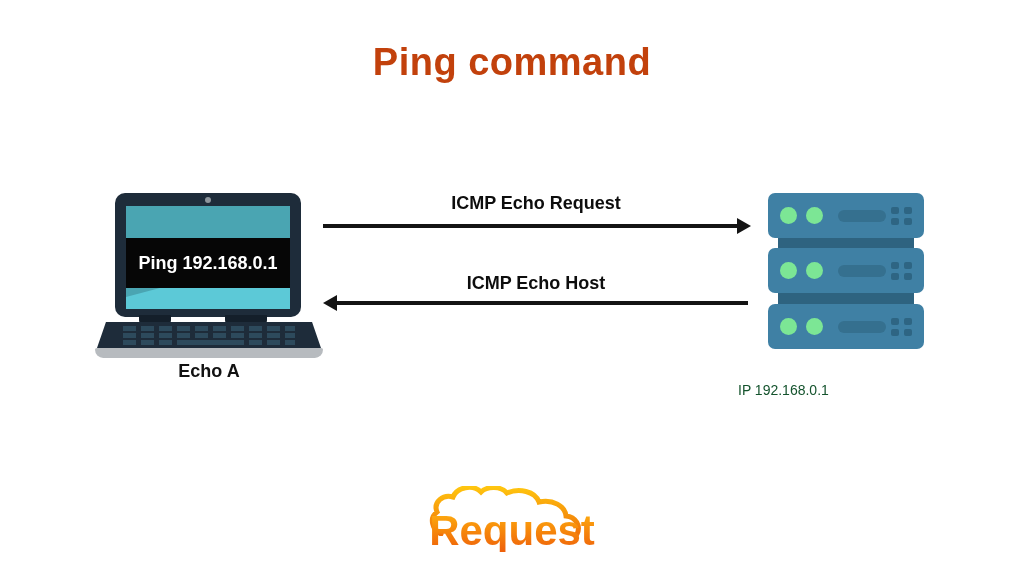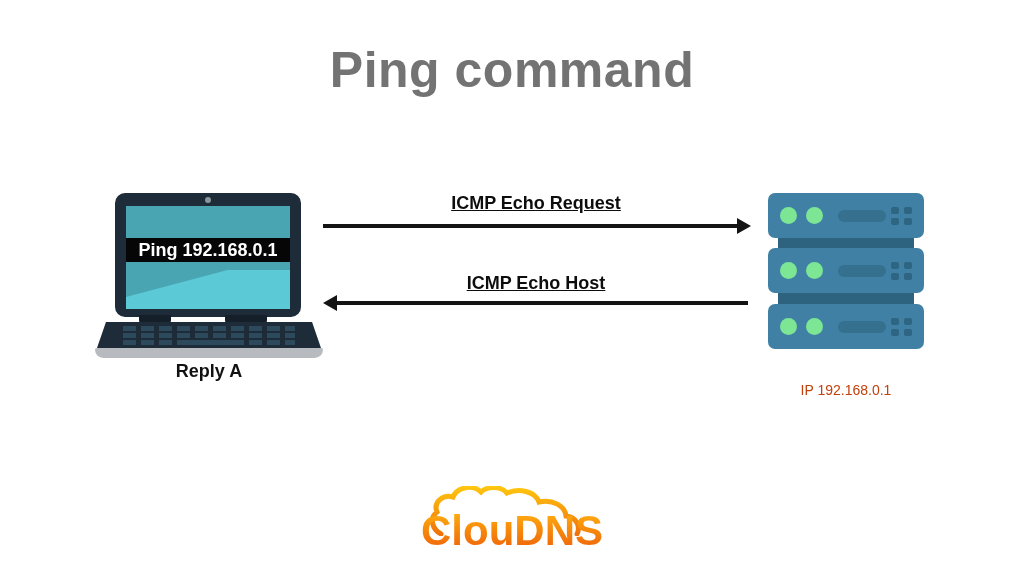--- a/index.html
+++ b/index.html
@@ -5,21 +5,21 @@
   * { margin:0; padding:0; box-sizing:border-box; }
   body { background:#888; font-family:"Liberation Sans", sans-serif; }
   .canvas {
     position:relative; width:1024px; height:576px; background:#ffffff;
     overflow:hidden; margin:0 auto;
   }
 
   
   .title {
     position:absolute; top:41px; left:0; width:100%; text-align:center;
-    font-size:50px; font-weight:bold; color:#737373; letter-spacing:.5px;
+    font-size:38px; font-weight:bold; color:#c2410c; letter-spacing:.5px;
   }
 
   
   .laptop { position:absolute; left:97px; top:193px; width:224px; height:158px; }
   .bezel {
     position:absolute; left:18px; top:0; width:186px; height:124px;
     background:#1e2c3a; border-radius:10px;
   }
   .camera {
     position:absolute; top:4px; left:50%; transform:translateX(-50%);
@@ -28,21 +28,21 @@
   .screen {
     position:absolute; left:11px; top:13px; right:11px; bottom:8px;
     background:#4aa5b2; overflow:hidden;
   }
   .screen-lower { position:absolute; left:0; right:0; top:64px; bottom:0; background:#5cc9d7; }
   .screen-wedge {
     position:absolute; left:0; top:64px; width:100%; height:27px;
     background:#4aa5b2; clip-path:polygon(0 0, 62% 0, 0 100%);
   }
   .screen-band {
-    position:absolute; left:0; top:32px; width:100%; height:24px; background:#060606;
+    position:absolute; left:0; top:32px; width:100%; height:50px; background:#060606;
     display:flex; align-items:center; justify-content:center;
     color:#ffffff; font-weight:bold; font-size:18px; white-space:nowrap;
   }
   .foot { position:absolute; top:122px; height:9px; background:#141f2a; border-radius:0 0 4px 4px; }
   .foot-left  { left:42px;  width:32px; }
   .foot-right { left:128px; width:42px; }
   .base {
     position:absolute; left:0; top:129px; width:224px; height:26px;
     background:#1e2c3a; clip-path:polygon(4% 0, 96% 0, 100% 100%, 0 100%);
   }
@@ -69,42 +69,42 @@
   
   .arrow-line { position:absolute; height:4px; background:#141414; }
   .arrow-request { left:323px; top:224px; width:415px; }
   .arrow-reply   { left:336px; top:301px; width:412px; }
   .head { position:absolute; width:0; height:0; top:-6px;
           border-top:8px solid transparent; border-bottom:8px solid transparent; }
   .head-right { right:-13px; border-left:14px solid #141414; }
   .head-left  { left:-13px;  border-right:14px solid #141414; }
   .flow-label {
     position:absolute; left:322px; width:428px; text-align:center;
-    font-weight:bold; font-size:18px; color:#0d0d0d; white-space:nowrap;text-decoration:underline;
+    font-weight:bold; font-size:18px; color:#0d0d0d; white-space:nowrap;
   }
   .flow-label-request { top:193px; }
   .flow-label-reply   { top:273px; }
 
   
   .server { position:absolute; left:768px; top:193px; width:156px; height:156px; }
   .connector { position:absolute; left:10px; right:10px; height:20px; background:#2e6380; z-index:0; }
   .connector-1 { top:38px; } .connector-2 { top:94px; }
   .unit {
     position:absolute; left:0; width:156px; height:45px; background:#3f80a4;
     border-radius:7px; display:flex; align-items:center; padding:0 12px; z-index:1;
   }
   .unit-1 { top:0; } .unit-2 { top:55px; } .unit-3 { top:111px; }
   .led { width:17px; height:17px; border-radius:50%; background:#7ce695; margin-right:9px; flex:none; }
   .slot { width:48px; height:12px; border-radius:6px; background:#35708f; margin-left:6px; flex:none; }
   .vents { margin-left:auto; display:grid; grid-template-columns:8px 8px; gap:4px 5px; }
   .vent { width:8px; height:7px; border-radius:2px; background:#2e6583; }
   .host-b-label { left:768px; top:361px; width:156px; }
   .host-b-ip {
-    position:absolute; left:738px; top:382px; width:216px; text-align:center;
-    font-size:14px; color:#c2410c;
+    position:absolute; left:738px; top:382px; width:216px; text-align:left;
+    font-size:14px; color:#14532d;
   }
 
   
   .logo { position:absolute; left:50%; top:486px; transform:translateX(-50%); width:200px; height:76px; }
   .logo-cloud { position:absolute; left:15px; top:0; }
   .logo-text {
     position:absolute; left:0; top:24px; width:100%; text-align:center;
     font-size:42px; font-weight:bold; line-height:1;
     background:linear-gradient(180deg,#ffb311 0%, #f78b0b 45%, #ee5f0a 100%);
     -webkit-background-clip:text; background-clip:text;
@@ -128,21 +128,21 @@
       </div>
     </div>
     <div class="foot foot-left"></div>
     <div class="foot foot-right"></div>
     <div class="base">
       <div class="keys"></div>
       <div class="spacebar"></div>
     </div>
     <div class="base-strip"></div>
   </div>
-  <div class="host-label host-a-label">Reply A</div>
+  <div class="host-label host-a-label">Echo A</div>
 
   <div class="flow-label flow-label-request">ICMP Echo Request</div>
   <div class="arrow-line arrow-request">
     <span class="head head-right"></span>
   </div>
 
   <div class="flow-label flow-label-reply">ICMP Echo Host</div>
   <div class="arrow-line arrow-reply">
     <span class="head head-left"></span>
   </div>
@@ -190,16 +190,16 @@
   <div class="logo">
     <svg class="logo-cloud" width="170" height="50" viewBox="0 0 170 50">
       <defs>
         <linearGradient id="cloudGrad" x1="0" y1="0" x2="0" y2="1">
           <stop offset="0" stop-color="#ffc50f"></stop>
           <stop offset="1" stop-color="#f07108"></stop>
         </linearGradient>
       </defs>
       <path d="M14,48 C5,43 2,32 10,26 C6,16 16,8 26,11 C30,1 46,-2 54,6 C60,0 74,0 80,7 C92,2 108,5 112,16 C126,13 138,20 139,30 C149,31 154,40 150,48" fill="none" stroke="url(#cloudGrad)" stroke-width="5" stroke-linecap="round"></path>
     </svg>
-    <div class="logo-text">ClouDNS</div>
+    <div class="logo-text">Request</div>
   </div>
 
 </div>
 
 </body></html>

